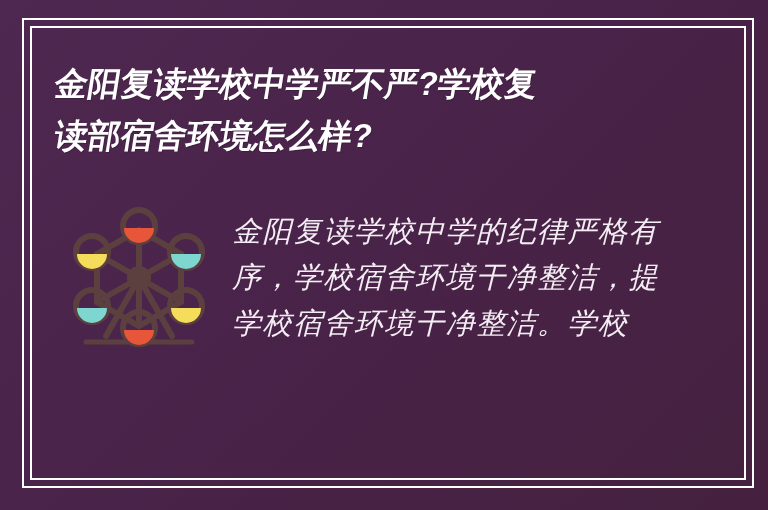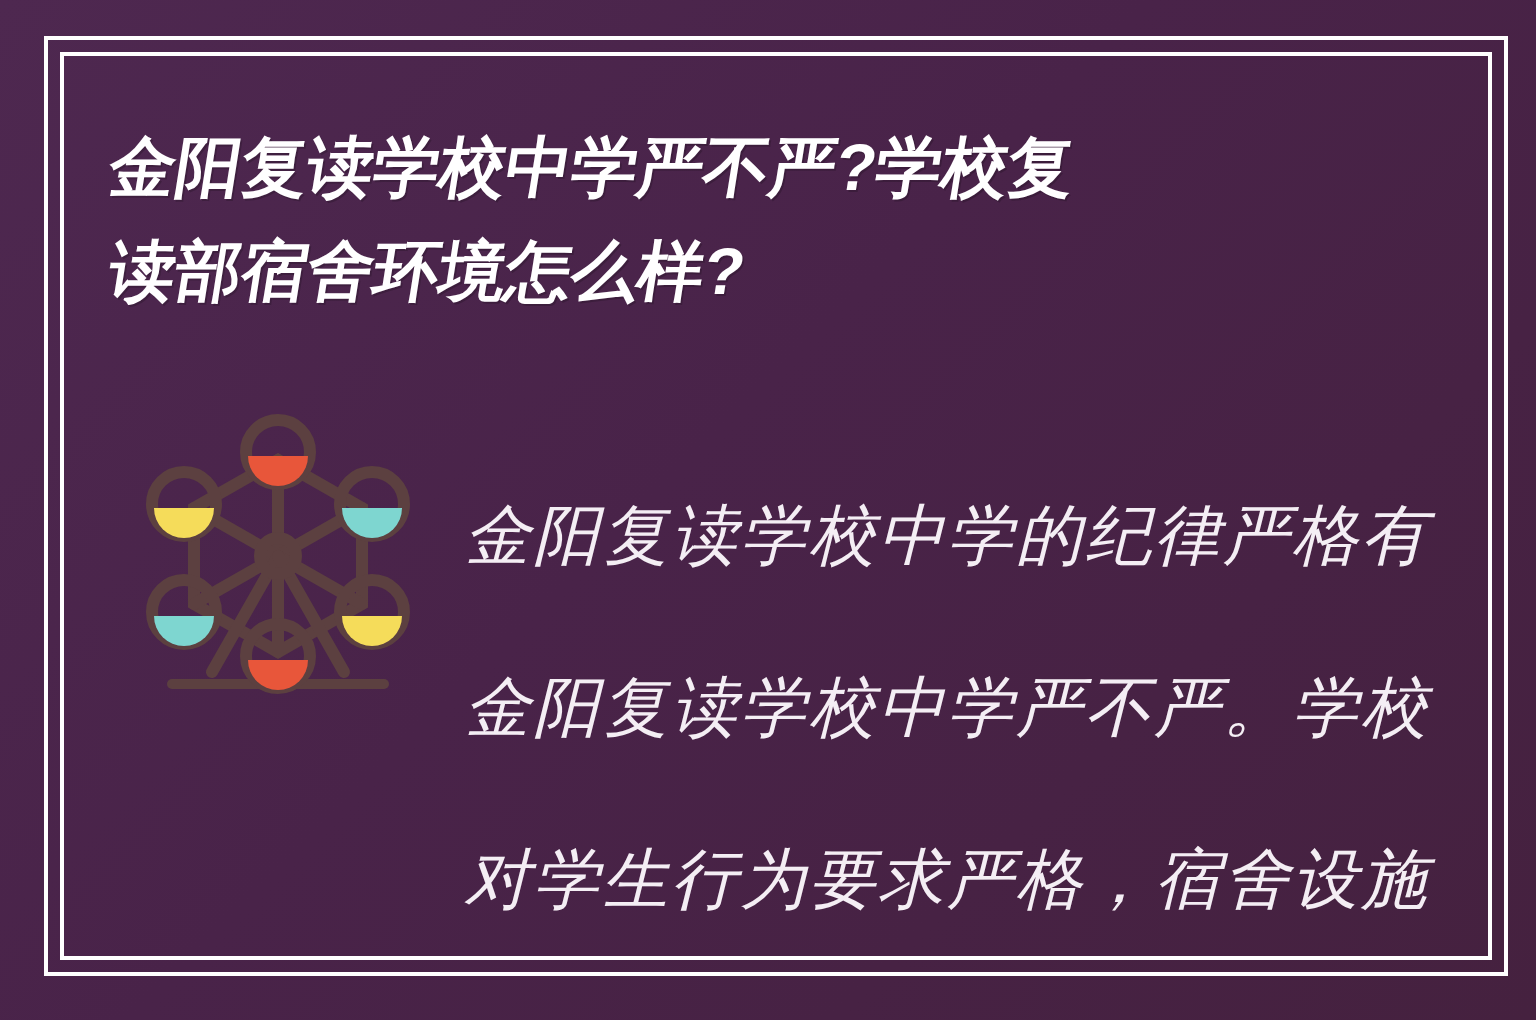--- a/index.html
+++ b/index.html
@@ -63,27 +63,26 @@
 
   
   .body-block {
     position: absolute;
     left: 232px;
     top: 208px;
     width: 420px;
   }
   .body-line {
     color: #f4eef4;
-    font-size: 33px;
+    font-size: 29px;
     line-height: 46px;
-    font-family: Liberation Mono, monospace;
+    font-family: Liberation Sans, sans-serif;
     font-style: italic;
     letter-spacing: 1.5px;
     white-space: nowrap;
-    margin-top: 40px;
   }
 
   
   .wheel-wrap {
     position: absolute;
     left: 64px;
     top: 196px;
     width: 150px;
     height: 160px;
   }
@@ -150,17 +149,17 @@
       </g>
       <g>
         <circle cx="75" cy="132" r="16" fill="none" stroke="#5C4040" stroke-width="6"></circle>
         <path d="M 60 134 A 15 15 0 0 0 90 134 Z" fill="#E8563A"></path>
       </g>
     </svg>
   </div>
 
   <div class="body-block">
     <div class="body-line">金阳复读学校中学的纪律严格有</div>
-    <div class="body-line">金阳复读学校中学严不严。学校</div>
-    <div class="body-line">对学生行为要求严格，宿舍设施</div>
+    <div class="body-line">序，学校宿舍环境干净整洁，提</div>
+    <div class="body-line">学校宿舍环境干净整洁。学校</div>
   </div>
 
 </div>
 
 </body></html>

